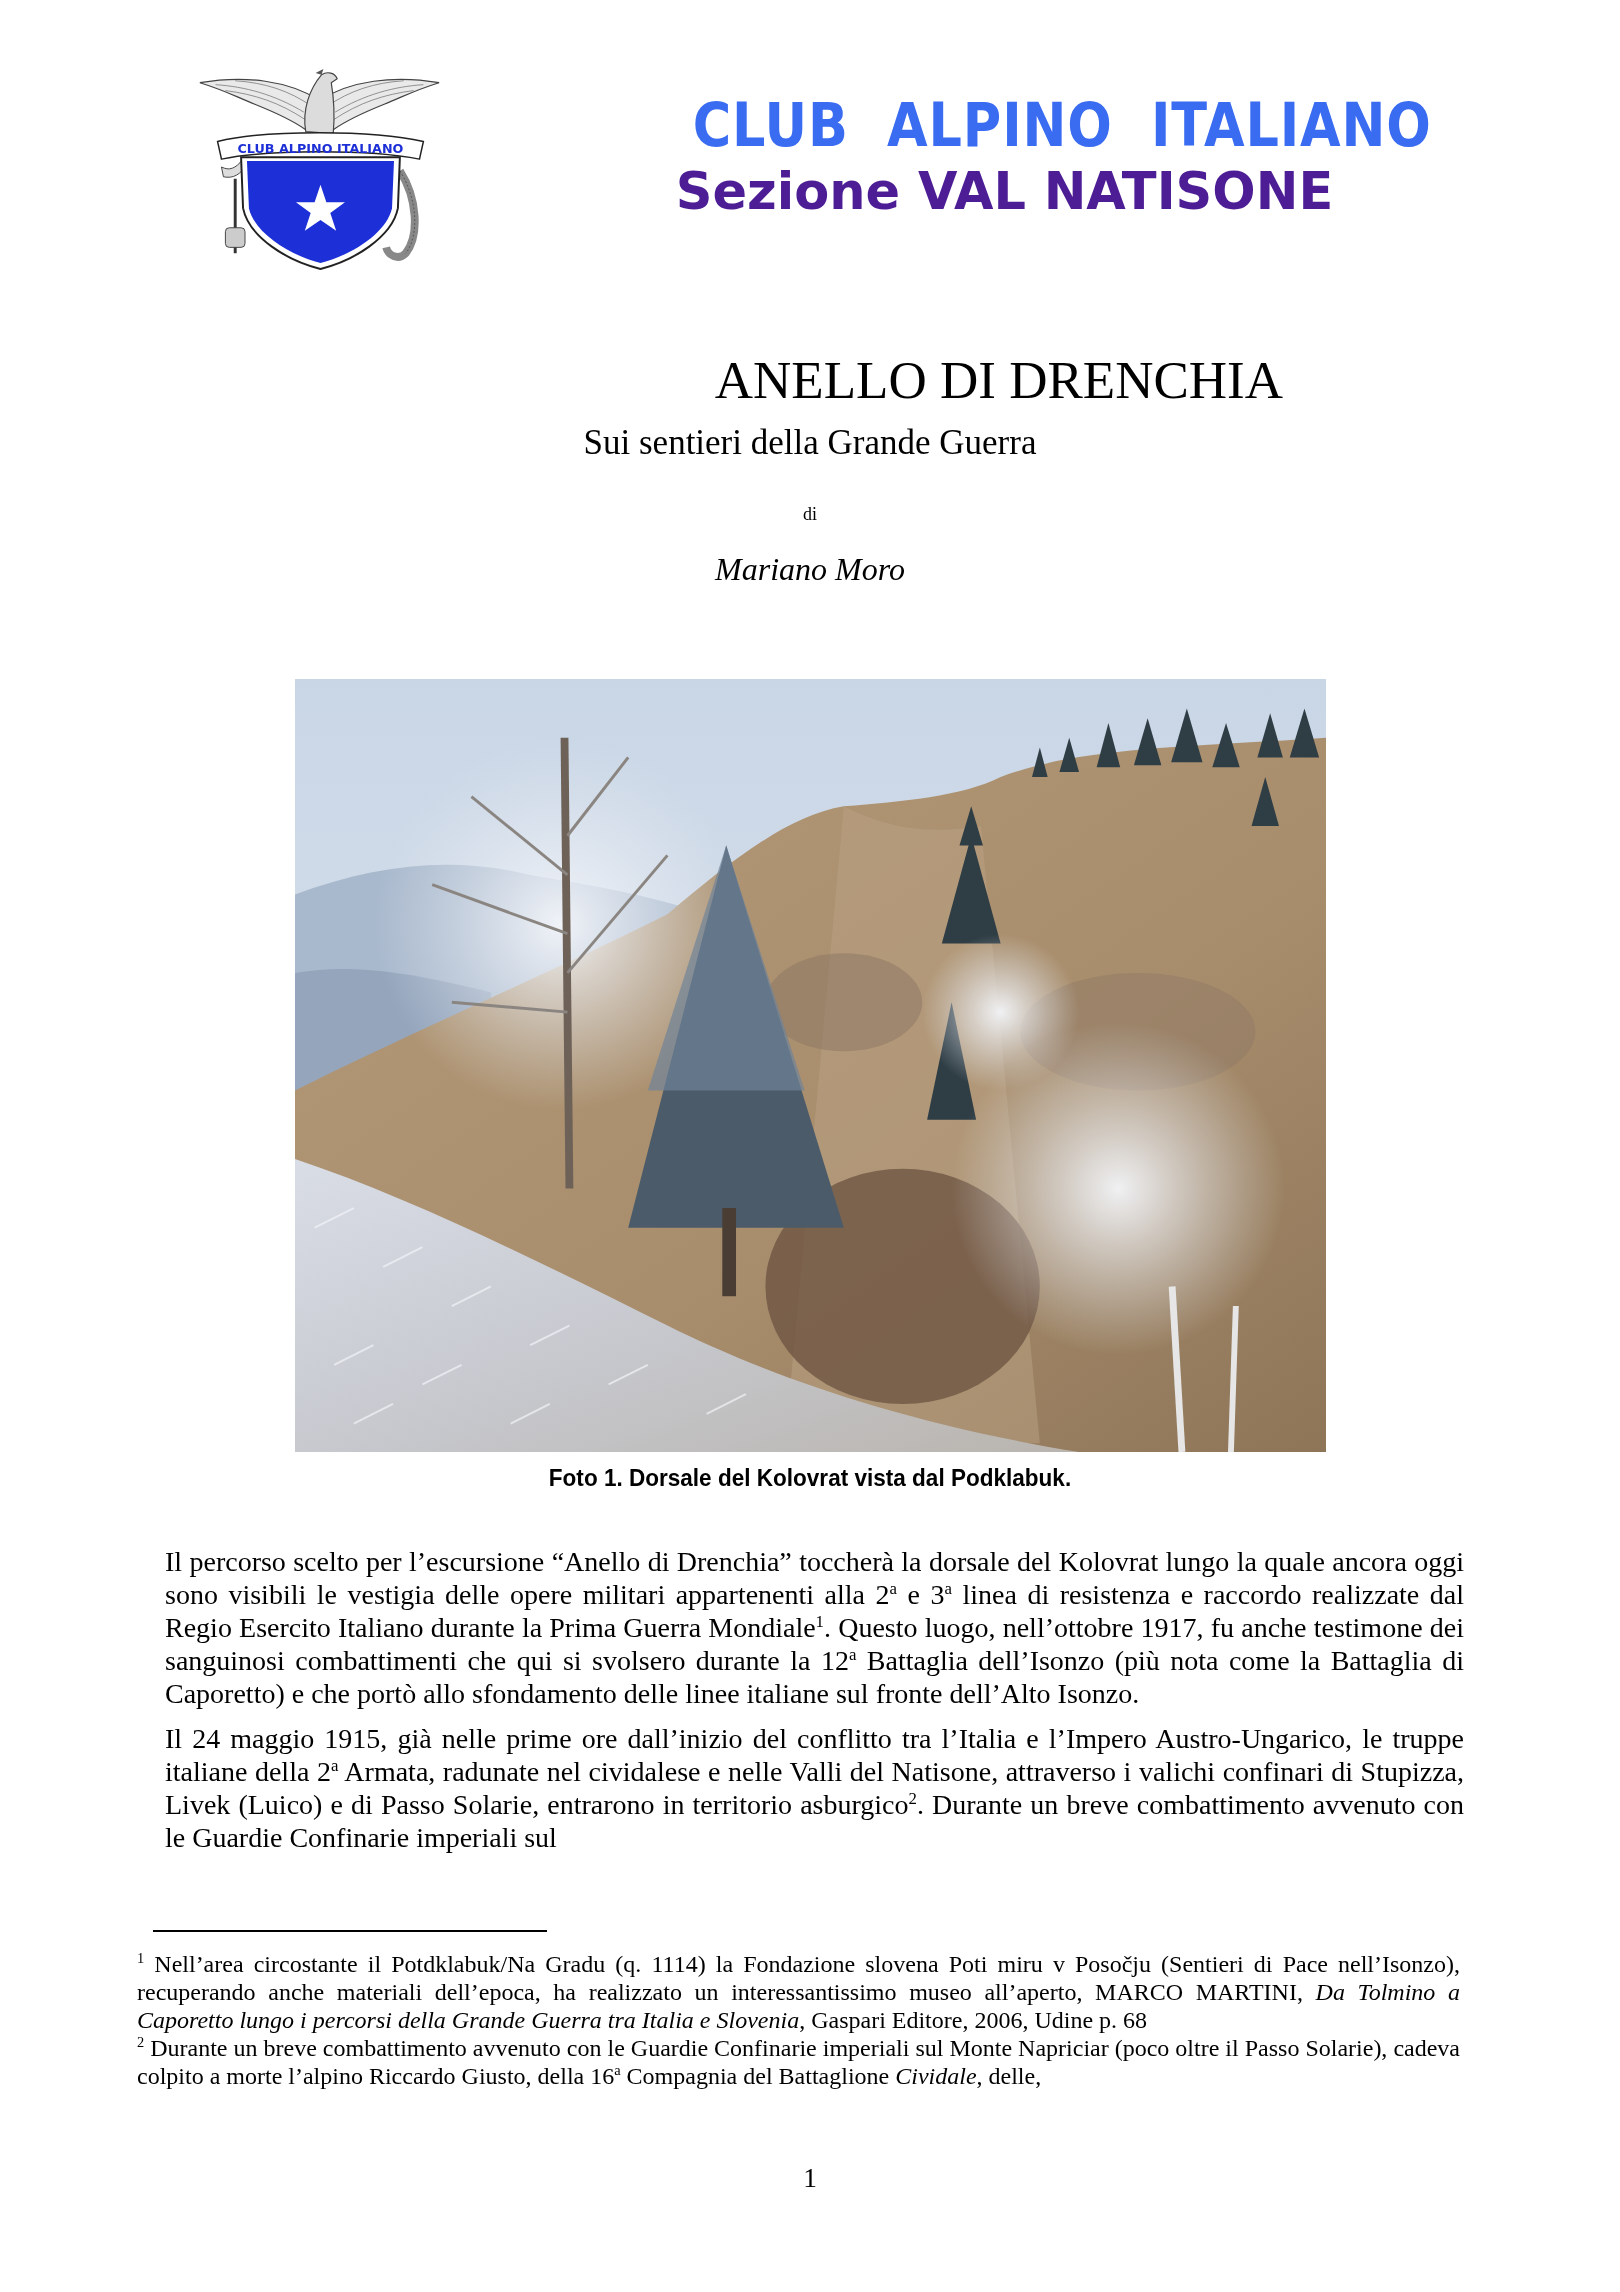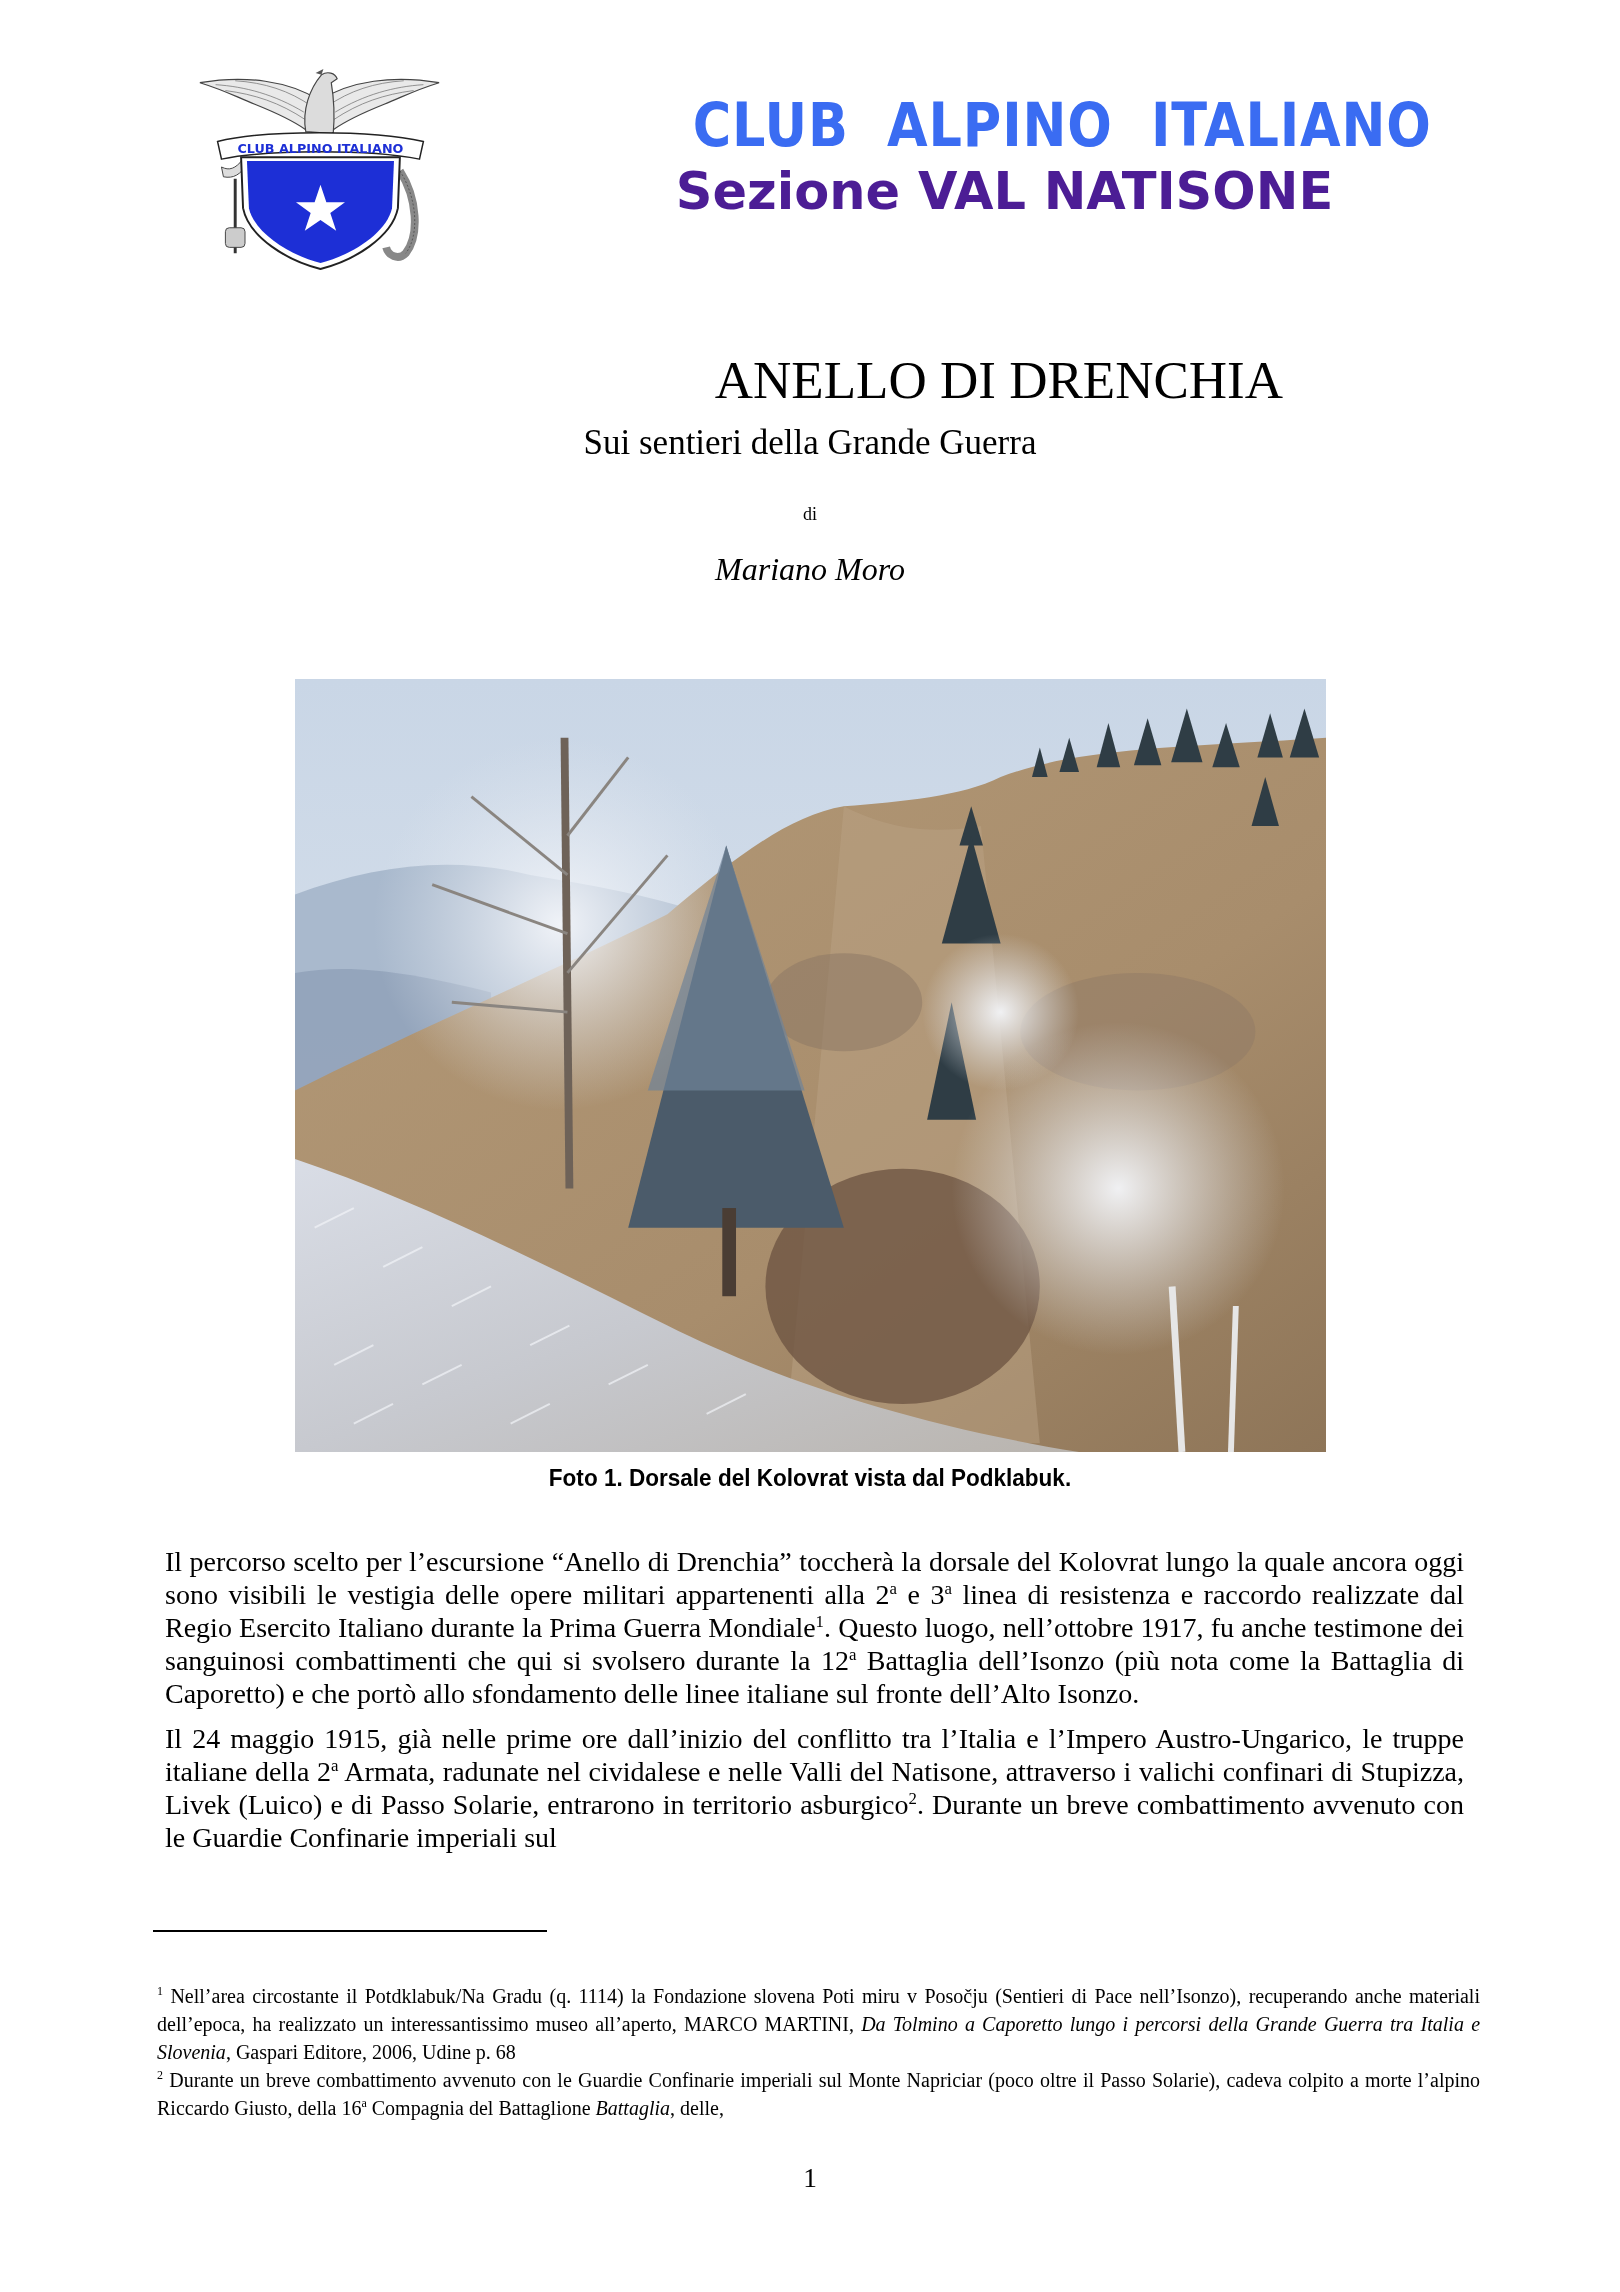--- a/index.html
+++ b/index.html
@@ -32,21 +32,21 @@
     font-family: "Liberation Sans", sans-serif; font-weight: bold; font-size: 24.5px; line-height: 31px;
     transform: scaleX(0.92); }
 
   
   .body-text { left: 153px; top: 1533px; width: 1323px; font-size: 28px; line-height: 33px;
     text-align: justify; }
   .body-text p { margin: 12px; }
   sup { font-size: 60%; line-height: 0; vertical-align: super; }
 
   .fn-rule { left: 153px; top: 1930px; width: 394px; height: 2px; background: #000; }
-  .footnotes { left: 157px; top: 1950px; width: 1323px; font-size: 20px; line-height: 28px; text-align: justify; margin-top: 32px; }
+  .footnotes { left: 137px; top: 1950px; width: 1323px; font-size: 24px; line-height: 28px; text-align: justify; }
   .footnotes p { margin: 0; }
   .footnotes i { font-style: italic; }
 
   .page-number { left: 0; width: 1620px; top: 2162px; text-align: center; font-size: 27.4px; line-height: 33px; }
 </style>
 </head>
 <body>
 
 <div id="logo" class="abs">
   <svg width="247" height="211" viewBox="0 0 252 215">
@@ -179,17 +179,17 @@
 
 <div class="abs body-text">
   <p><span>Il percorso scelto per l’escursione “Anello di Drenchia” toccherà la dorsale del Kolovrat lungo la quale ancora oggi sono visibili le vestigia delle opere militari appartenenti alla 2</span><sup>a</sup><span> e 3</span><sup>a</sup><span> linea di resistenza e raccordo realizzate dal Regio Esercito Italiano durante la Prima Guerra Mondiale</span><sup>1</sup><span>. Questo luogo, nell’ottobre 1917, fu anche testimone dei sanguinosi combattimenti che qui si svolsero durante la 12</span><sup>a</sup><span> Battaglia dell’Isonzo (più nota come la Battaglia di Caporetto) e che portò allo sfondamento delle linee italiane sul fronte dell’Alto Isonzo.</span></p>
   <p><span>Il 24 maggio 1915, già nelle prime ore dall’inizio del conflitto tra l’Italia e l’Impero Austro-Ungarico, le truppe italiane della 2</span><sup>a</sup><span> Armata, radunate nel cividalese e nelle Valli del Natisone, attraverso i valichi confinari di Stupizza, Livek (Luico) e di Passo Solarie, entrarono in territorio asburgico</span><sup>2</sup><span>. Durante un breve combattimento avvenuto con le Guardie Confinarie imperiali sul</span></p>
 </div>
 
 <div class="abs fn-rule"></div>
 
 <div class="abs footnotes">
   <p><sup>1</sup><span> Nell’area circostante il Potdklabuk/Na Gradu (q. 1114) la Fondazione slovena Poti miru v Posočju (Sentieri di Pace nell’Isonzo), recuperando anche materiali dell’epoca, ha realizzato un interessantissimo museo all’aperto, MARCO MARTINI, </span><i>Da Tolmino a Caporetto lungo i percorsi della Grande Guerra tra Italia e Slovenia</i><span>, Gaspari Editore, 2006, Udine p. 68</span></p>
-  <p><sup>2</sup><span> Durante un breve combattimento avvenuto con le Guardie Confinarie imperiali sul Monte Napriciar (poco oltre il Passo Solarie), cadeva colpito a morte l’alpino Riccardo Giusto, della 16</span><sup>a</sup><span> Compagnia del Battaglione </span><i>Battaglia</i><span>, delle,</span></p>
+  <p><sup>2</sup><span> Durante un breve combattimento avvenuto con le Guardie Confinarie imperiali sul Monte Napriciar (poco oltre il Passo Solarie), cadeva colpito a morte l’alpino Riccardo Giusto, della 16</span><sup>a</sup><span> Compagnia del Battaglione </span><i>Cividale</i><span>, delle,</span></p>
 </div>
 
 <div class="abs page-number">1</div>
 
 
 </body></html>

